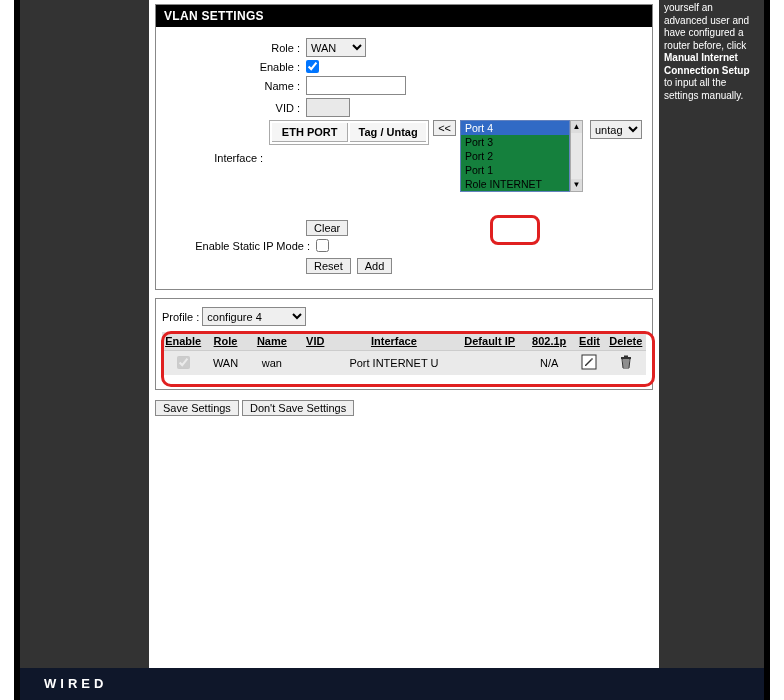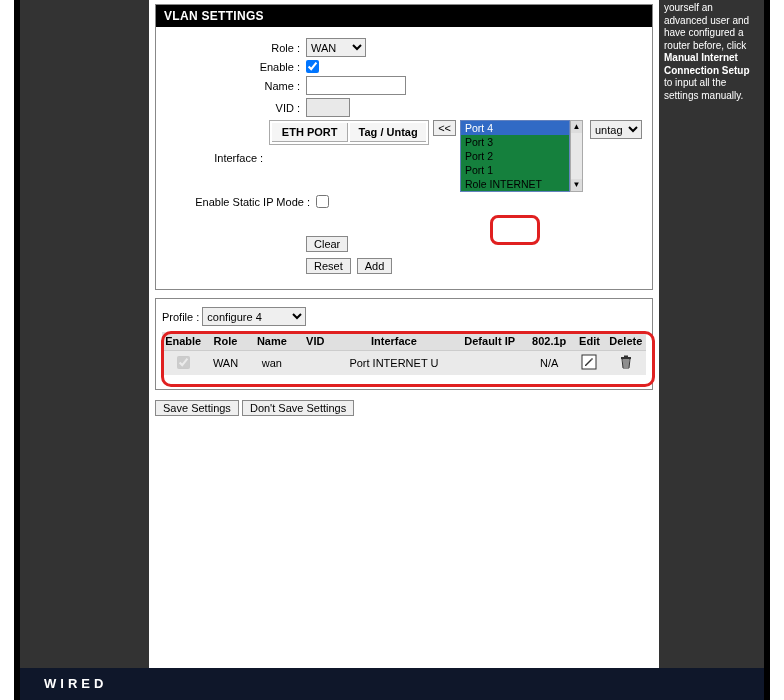--- a/index.html
+++ b/index.html
@@ -198,20 +198,21 @@
   }
   .list-table th, .list-table td {
     font-size: 11px;
     text-align: center;
     padding: 3px 2px;
   }
   .list-table th {
     font-weight: bold;
     background: #e0e0e0;
     border-bottom: 1px solid #ccc;
+    text-decoration: underline;
   }
   .list-table tbody tr {
     background: #eaeaea;
   }
 
   .edit-icon svg, .delete-icon svg {
     width: 16px; height: 16px;
   }
 
   .bottom-buttons {
@@ -293,30 +294,30 @@
               <div style="height:calc(100% - 24px);"></div>
               <div class="arrow">▼</div>
             </div>
           </div>
           <select class="untag-sel" style="margin-left:16px;">
             <option>untag</option>
           </select>
         </div>
       </div>
 
+      <div class="form-row" style="margin-top:28px;">
+        <div class="form-label"></div>
+        <div class="form-value">
+          <button>Clear</button>
+        </div>
+      </div>
       <div class="form-row">
         <div class="form-label" style="width:150px;">Enable Static IP Mode :</div>
         <div class="form-value">
           <input type="checkbox" style="">
-        </div>
-      </div>
-      <div class="form-row" style="margin-top:28px;">
-        <div class="form-label"></div>
-        <div class="form-value">
-          <button>Clear</button>
         </div>
       </div>
       <div class="form-row" style="margin-top:6px;">
         <div class="form-label"></div>
         <div class="form-value">
           <button>Reset</button>
           <button style="margin-left:2px;">Add</button>
         </div>
       </div>
     </div>

